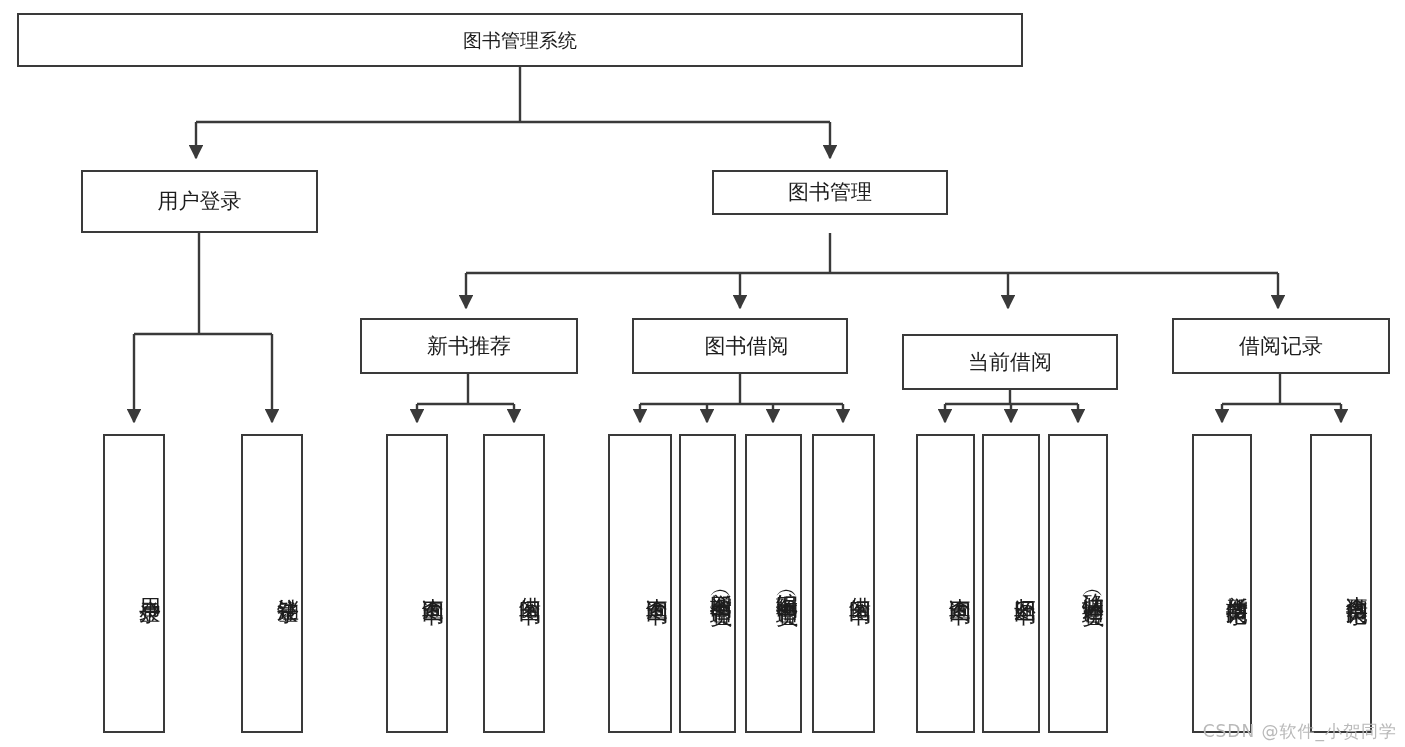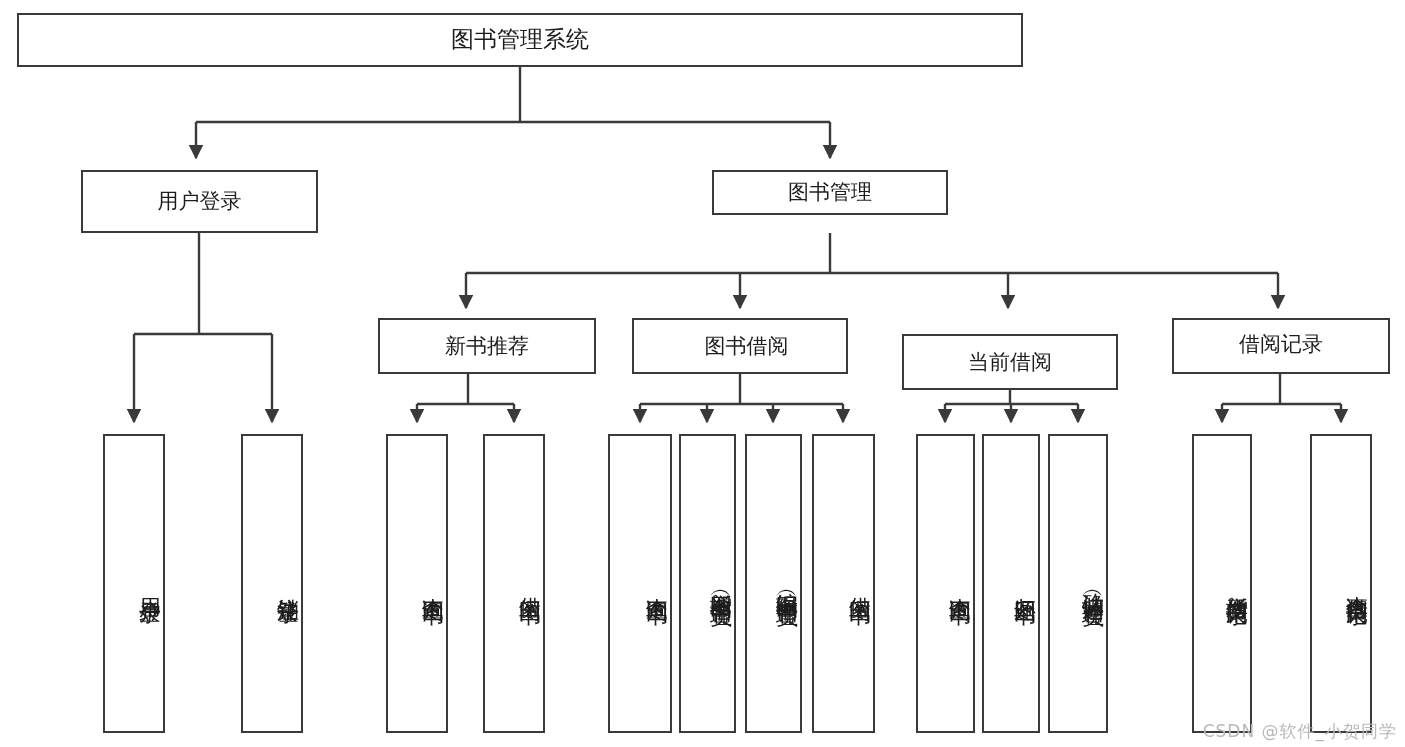--- a/index.html
+++ b/index.html
@@ -13,21 +13,21 @@
     background:#ffffff;
     border:2px solid #3a3a3a;
     color:#1d1d1d;
     display:flex;
     align-items:center;
     justify-content:center;
     text-align:center;
     line-height:1.18;
   }
   .node.h{ font-size:21px; }
-  .node.root{ font-size:23px; }
+  .node.root{ font-size:19px; }
   .node.v{
     writing-mode:vertical-rl;
     text-orientation:upright;
     font-size:22px;
     letter-spacing:2px;
     padding:10px 0;
     align-items:flex-start;
     justify-content:center;
   }
   .node.v .txt{
@@ -105,30 +105,30 @@
     <span class="txt">图书管理系统</span>
   </div>
 
   <div class="node h" style="left:81px;top:170px;width:237px;height:63px;">
     <span class="txt">用户登录</span>
   </div>
   <div class="node h" style="left:712px;top:170px;width:236px;height:45px;">
     <span class="txt">图书管理</span>
   </div>
 
-  <div class="node h" style="left:360px;top:318px;width:218px;height:56px;margin-left:18px;">
+  <div class="node h" style="left:360px;top:318px;width:218px;height:56px;">
     <span class="txt">新书推荐</span>
   </div>
   <div class="node h" style="left:632px;top:318px;width:216px;height:56px;padding-left:13px;">
     <span class="txt">图书借阅</span>
   </div>
   <div class="node h" style="left:902px;top:302px;width:216px;height:56px;margin-top:32px;">
     <span class="txt">当前借阅</span>
   </div>
-  <div class="node h" style="left:1172px;top:318px;width:218px;height:56px;font-family:Liberation Mono, monospace;">
+  <div class="node h" style="left:1172px;top:318px;width:218px;height:56px;">
     <span class="txt">借阅记录</span>
   </div>
 
   <div class="node v" style="left:103px;top:434px;width:62px;height:299px;">
     <span class="txt">用户登录</span>
   </div>
   <div class="node v" style="left:241px;top:434px;width:62px;height:299px;">
     <span class="txt">注销登录</span>
   </div>
 

